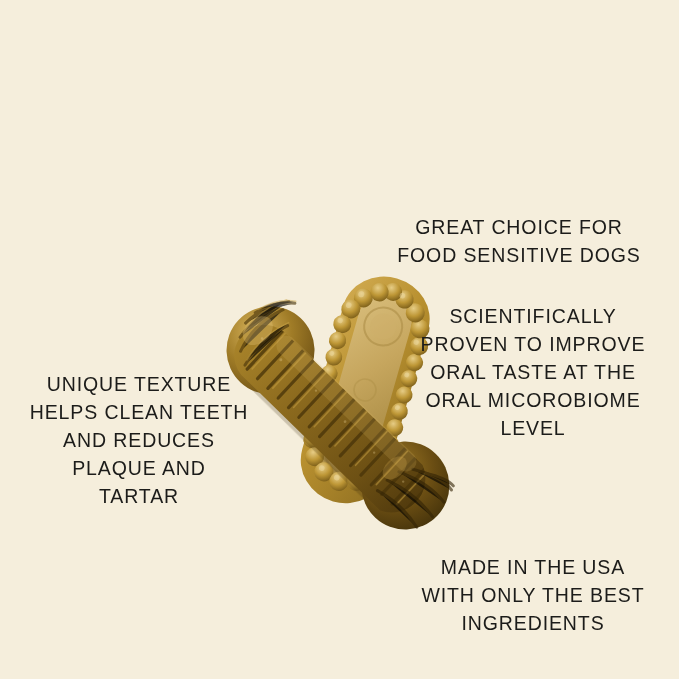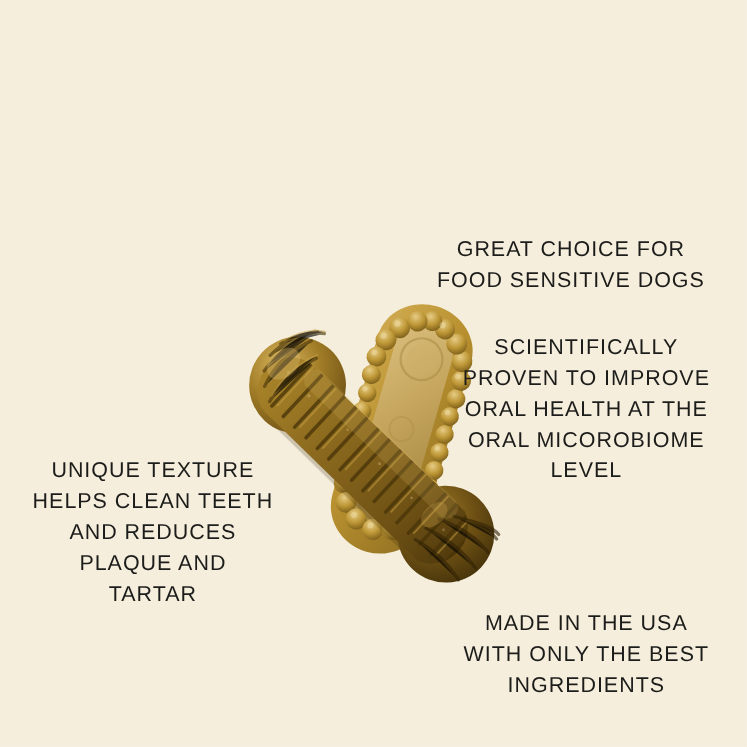--- a/index.html
+++ b/index.html
@@ -62,21 +62,21 @@
     font-weight: 400;
     font-size: 19.5px;
     line-height: 28px;
     letter-spacing: 0.9px;
     text-align: center;
     white-space: pre-line;
   }
 
   
   #fact-cinnamon   { left: 22px;  top: 198px; width: 288px; }
-  #fact-texture    { left: 14px;  top: 370px; width: 250px; margin-top: 44px; }
+  #fact-texture    { left: 14px;  top: 370px; width: 250px; }
   #fact-allergies  { left: 122px; top: 562px; width: 240px; }
   
   #fact-sensitive  { left: 374px; top: 183px; width: 290px; margin-top: 30px; }
   #fact-scientific { left: 404px; top: 302px; width: 258px; }
   #fact-usa        { left: 404px; top: 553px; width: 258px; }
 
   
   #product-photo {
     position: absolute;
     left: 225px;
@@ -289,21 +289,21 @@
 AND REDUCES
 PLAQUE AND
 TARTAR</div>
 
 
   <div class="factoid" id="fact-sensitive">GREAT CHOICE FOR
 FOOD SENSITIVE DOGS</div>
 
   <div class="factoid" id="fact-scientific">SCIENTIFICALLY
 PROVEN TO IMPROVE
-ORAL HEALTH AT THE
+ORAL TASTE AT THE
 ORAL MICOROBIOME
 LEVEL</div>
 
   <div class="factoid" id="fact-usa">MADE IN THE USA
 WITH ONLY THE BEST
 INGREDIENTS</div>
 
 </div>
 
 </body></html>

